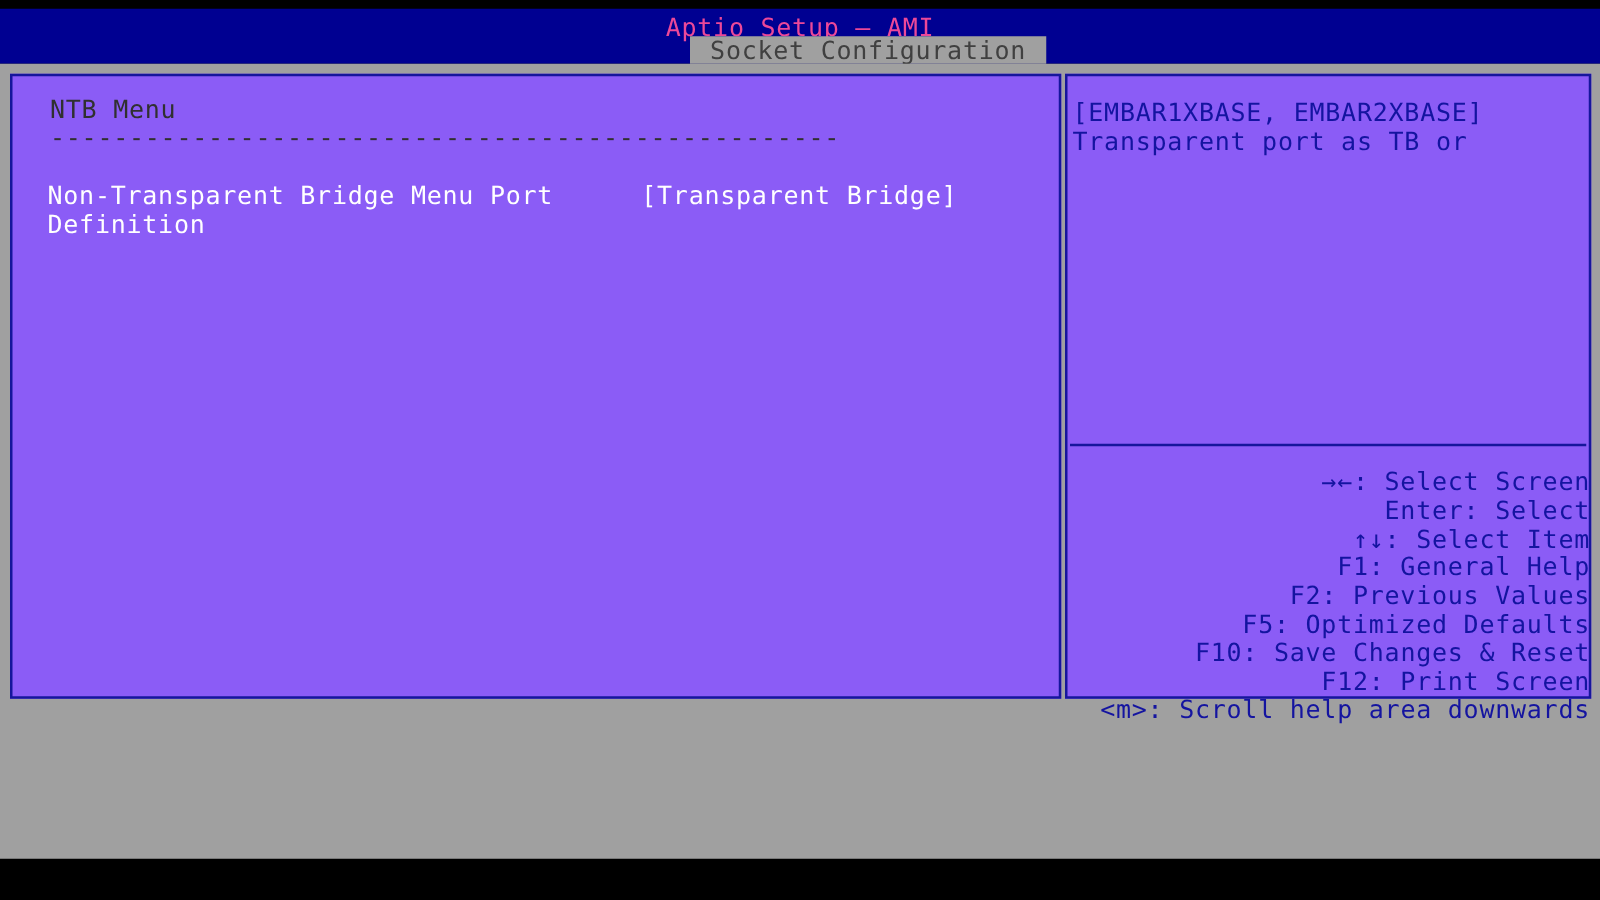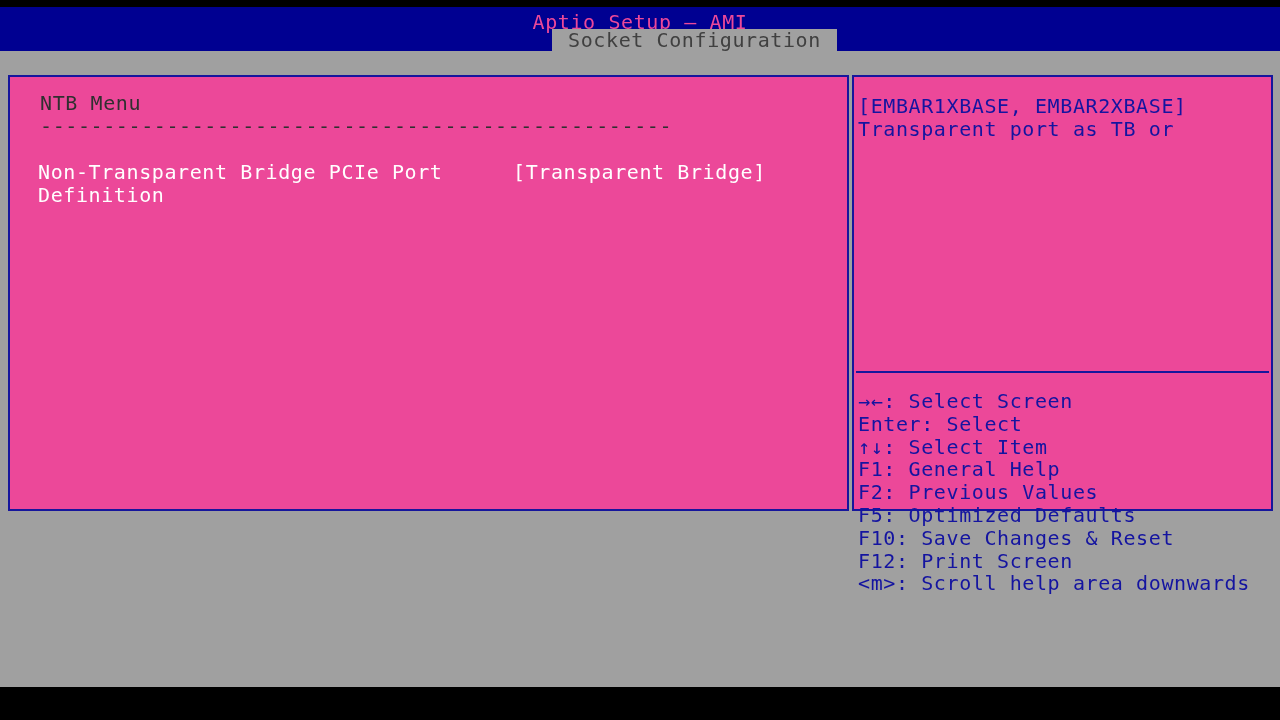--- a/index.html
+++ b/index.html
@@ -38,24 +38,24 @@
 
   
   .body-area {
     position: absolute;
     top: 51px; left: 0; width: 1280px; height: 636px;
     background: #a0a0a0;
   }
 
   .panel {
     position: absolute;
-    top: 24px;
-    height: 436px;
+    top: 8px;
+    height: 500px;
     border: 2px solid #16169c;
-    background: #ec4899;
+    background: #8b5cf6;
   }
   .main-panel  { left: 8px;   width: 841px; }
   .help-panel  { left: 852px; width: 421px; }
 
   
   .section-title {
     position: absolute;
     left: 30px; top: 15px;
     color: #303030;
     white-space: pre;
@@ -92,38 +92,39 @@
   .help-divider {
     position: absolute;
     left: 2px; top: 294px; width: 413px; height: 0;
     border-top: 2px solid #16169c;
   }
   .help-keys {
     position: absolute;
     left: 4px; top: 313px; width: 414px;
     color: #1414a0;
     line-height: 22.8px;
+    text-align: right;
   }
   .help-keys .line { white-space: pre; }
 </style>
 </head>
 <body>
 
 <div class="header-band">
   <div class="app-title">Aptio Setup – AMI</div>
   <div class="config-tab">Socket Configuration</div>
 </div>
 
 <div class="body-area">
 
   <div class="panel main-panel">
     <div class="section-title">NTB Menu</div>
     <div class="section-sep">--------------------------------------------------</div>
     <div class="setting-row">
-      <div class="setting-label">Non-Transparent Bridge PCIe Port Definition</div>
+      <div class="setting-label">Non-Transparent Bridge Menu Port Definition</div>
       <div class="setting-value">[Transparent Bridge]</div>
     </div>
   </div>
 
   <div class="panel help-panel">
     <div class="help-desc">
       <div class="line">[EMBAR1XBASE, EMBAR2XBASE]</div>
       <div class="line">Transparent port as TB or</div>
     </div>
 

